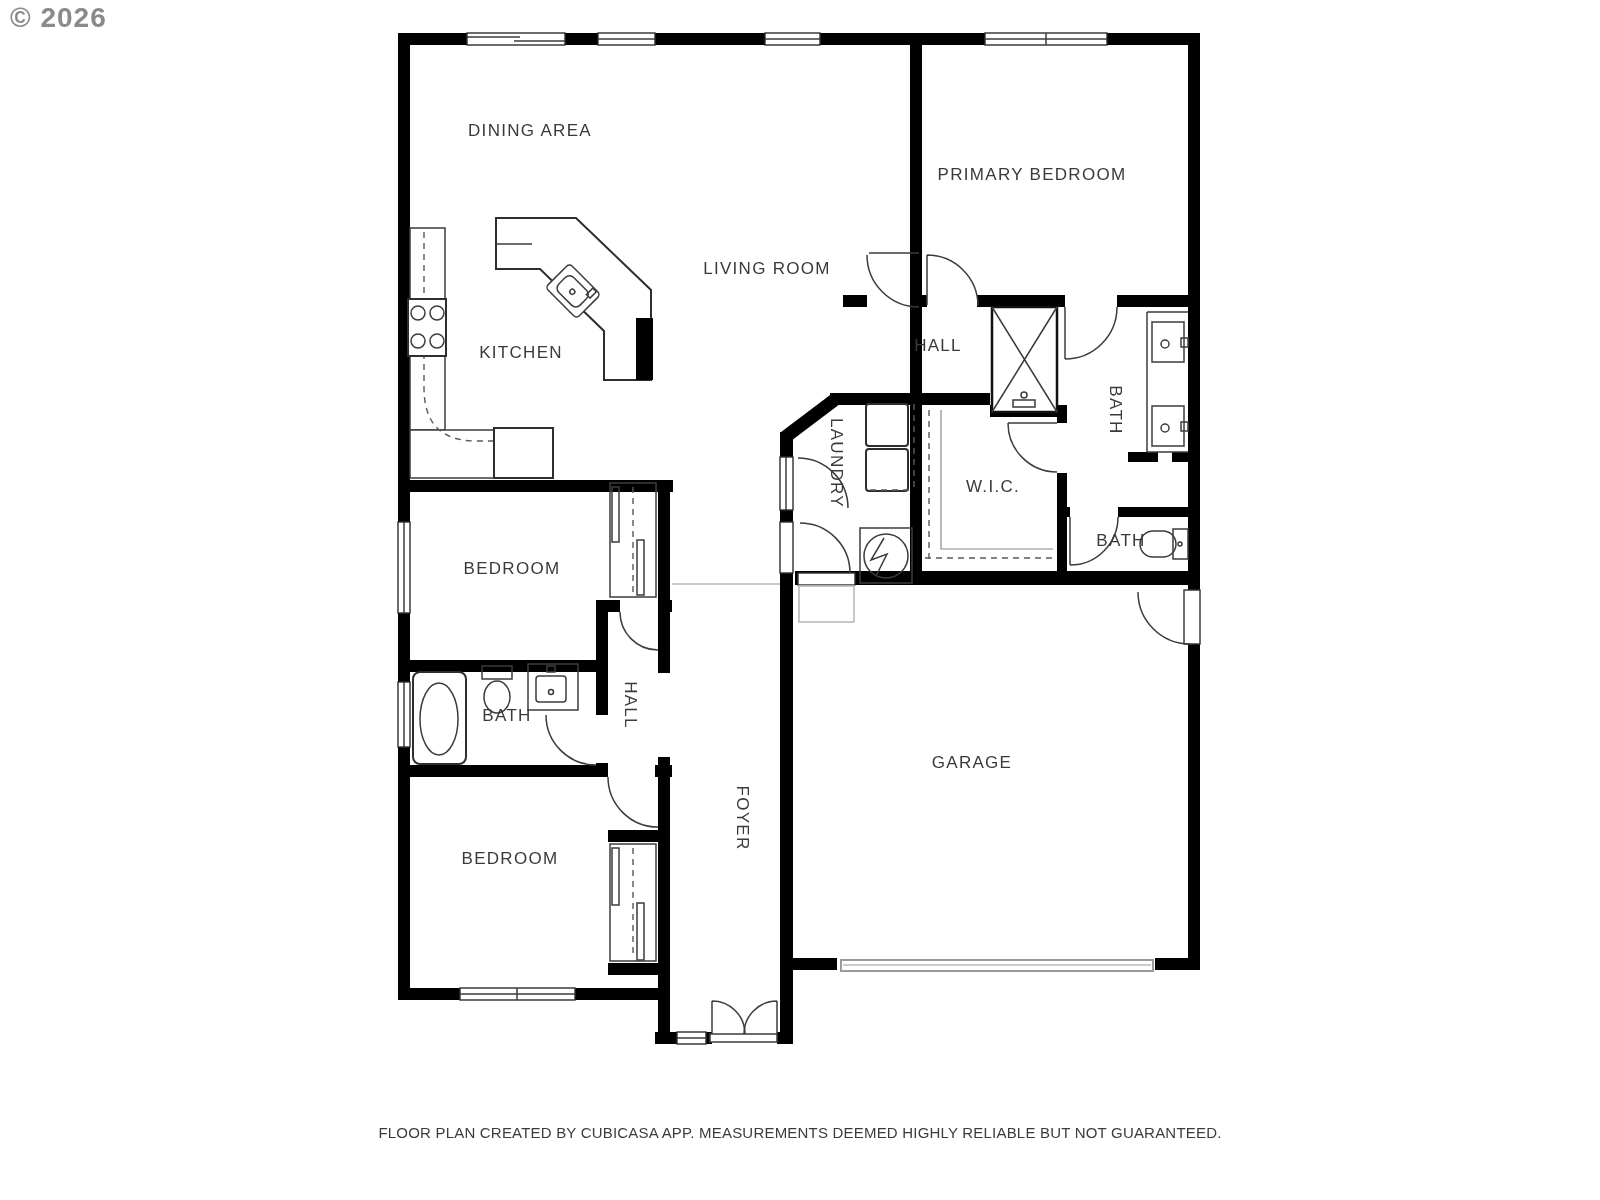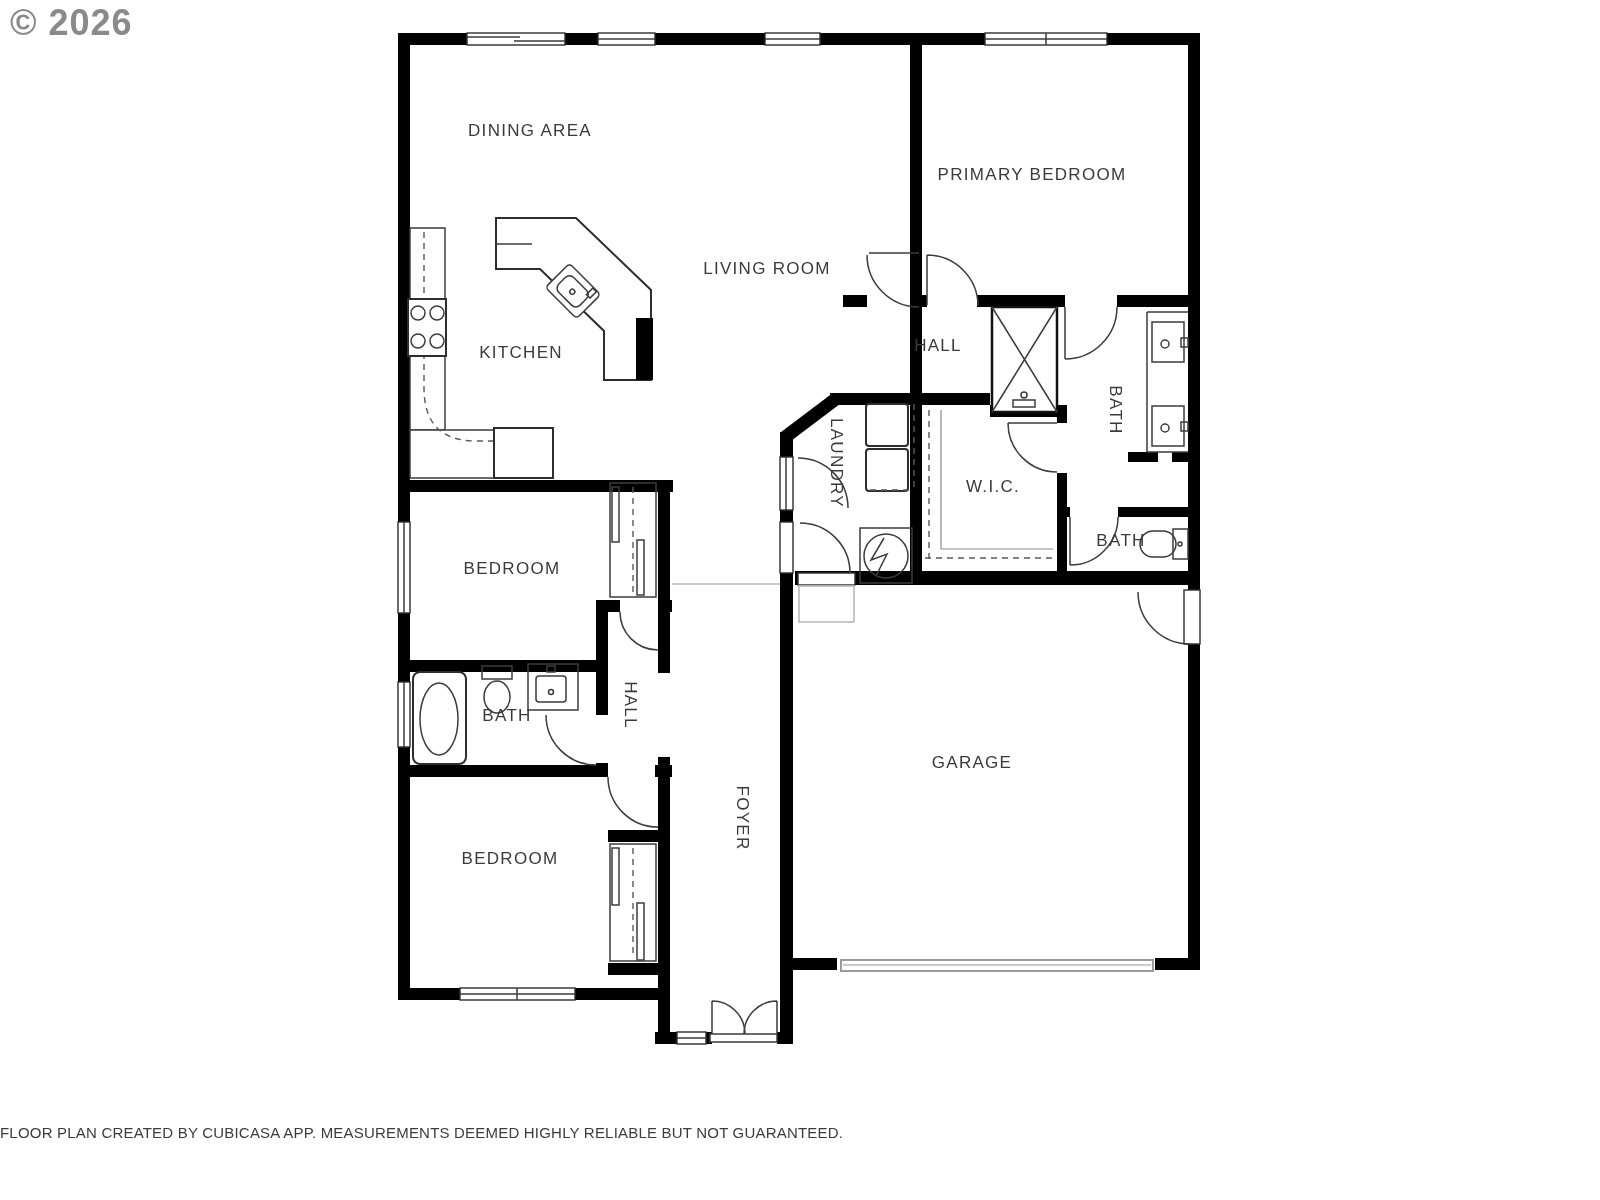--- a/index.html
+++ b/index.html
@@ -1,21 +1,21 @@
 <!DOCTYPE html>
 <html><head>
 <meta charset="utf-8">
 <style>
   html,body{margin:0;padding:0;background:#fff;}
   .stage{position:relative;width:1600px;height:1200px;background:#ffffff;overflow:hidden;
          font-family:"Liberation Sans",sans-serif;}
   .stage svg{position:absolute;left:0;top:0;}
-  .watermark{position:absolute;left:10px;top:2px;font-size:36px;font-weight:600;
+  .watermark{position:absolute;left:10px;top:2px;font-size:28px;font-weight:600;
              color:#8a8a8a;letter-spacing:1px;}
-  .footer{position:absolute;left:0;top:1124px;width:100%;
+  .footer{position:absolute;left:0;top:1124px;width:100%;text-align:center;
           font-size:15px;color:#3c3c3c;letter-spacing:.2px;}
   
   .wall{fill:#000000;stroke:none;}
   .wline{stroke:#000000;stroke-width:13;fill:none;}
   .win{fill:#ffffff;stroke:#2e2e2e;stroke-width:1.4;}
   .thin{fill:none;stroke:#3c3c3c;stroke-width:1.5;}
   .thinf{fill:#ffffff;stroke:#3c3c3c;stroke-width:1.5;}
   .thin2{fill:#ffffff;stroke:#2e2e2e;stroke-width:2;}
   .arc{fill:none;stroke:#3c3c3c;stroke-width:1.5;}
   .dash{fill:none;stroke:#5a5a5a;stroke-width:1.4;stroke-dasharray:6 5;}

